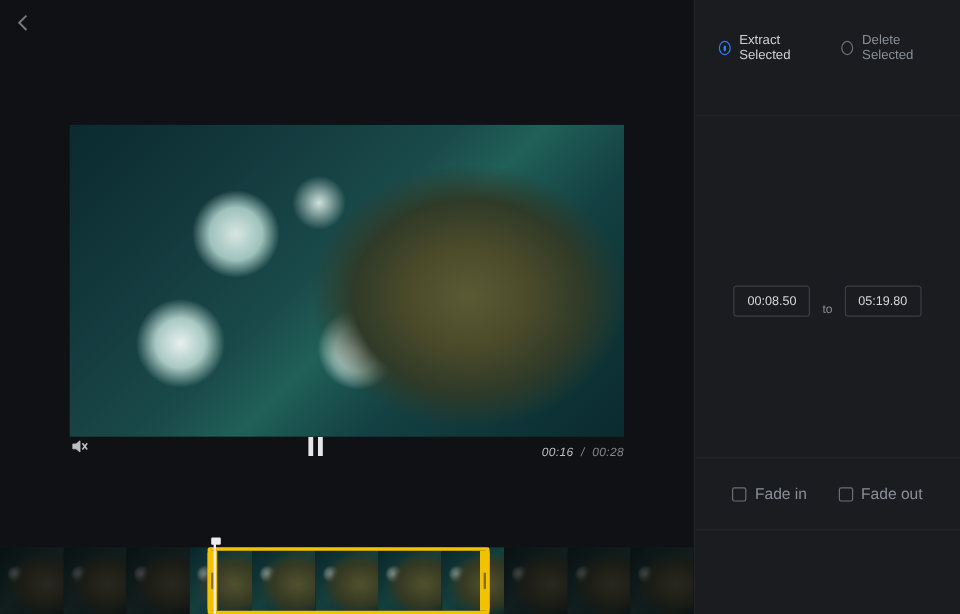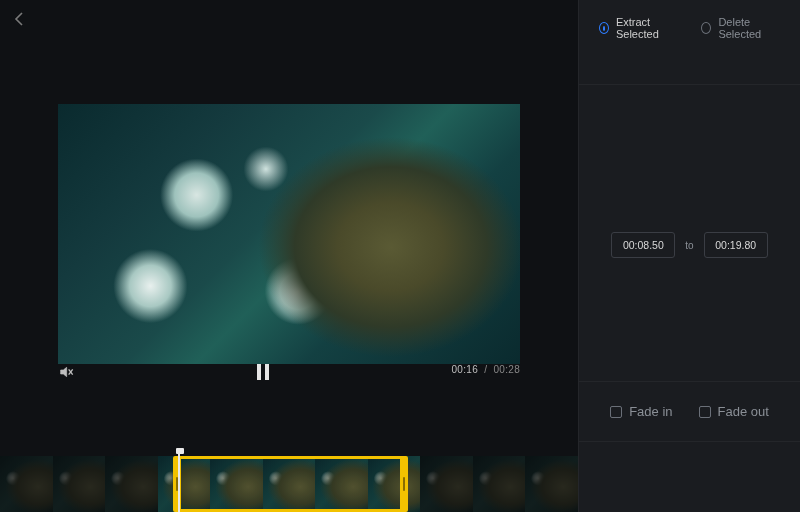--- a/index.html
+++ b/index.html
@@ -12,21 +12,21 @@
   .preview { width: 462px; height: 260px; background: #102024; position: relative; overflow: hidden; }
   
   .preview .sea { position:absolute; inset:0; background:
      radial-gradient(ellipse 240px 200px at 72% 55%, #5a5a34 0%, #4a4a2a 22%, #2f3a28 40%, transparent 55%),
      radial-gradient(circle at 30% 35%, #d8e6e2 0%, #9ec2bc 6%, transparent 10%),
      radial-gradient(circle at 20% 70%, #e8f0ee 0%, #a8c8c2 5%, transparent 9%),
      radial-gradient(circle at 52% 72%, #e8f0ee 0%, #a8c8c2 6%, transparent 11%),
      radial-gradient(circle at 45% 25%, #cfe2de 0%, transparent 7%),
      linear-gradient(135deg, #0a2a2e 0%, #143a3e 25%, #1a4a4a 45%, #206058 55%, #134042 70%, #0a2a2e 100%);
   }
-  .controls { width: 462px; display: flex; align-items: flex-start; justify-content: space-between; margin-top: 0; font-size: 10px; color: #bfbfbf; }
+  .controls { width: 462px; display: flex; align-items: flex-end; justify-content: space-between; margin-top: 0; font-size: 10px; color: #bfbfbf; font-style: italic; }
   .controls .mute svg { width: 16px; height: 16px; stroke:#bfbfbf; }
   .controls .play svg { width: 14px; height: 16px; fill:#e6e6e6; }
   .controls .time { font-size: 10px; letter-spacing: 0.3px; }
   .controls .time .dur { color:#888; }
   .spacer { flex:1; }
 
   .timeline { height: 56px; background: #15171a; display: flex; align-items: stretch; position: relative; }
   .thumb { flex: 1; position: relative; overflow:hidden; }
   .thumb .sea2 { position:absolute; inset:0; background:
      radial-gradient(ellipse 60px 50px at 72% 55%, #5a5a34 0%, #3a3f26 35%, transparent 55%),
@@ -48,31 +48,31 @@
   .section { padding: 26px 20px; border-bottom:1px solid #24262a; }
   .section:last-child { border-bottom:none; }
   .radio-row { display:flex; gap:22px; align-items:center; font-size:11px; color:#cfcfcf; }
   .radio { display:flex; align-items:center; gap:7px; cursor:pointer; }
   .radio .dot { width:12px; height:12px; border-radius:50%; border:1.5px solid #6a6f78; position:relative; }
   .radio.on .dot { border-color:#2e7dff; }
   .radio.on .dot::after { content:""; position:absolute; inset:2.5px; border-radius:50%; background:#2e7dff; }
   .radio.off span.lbl { color:#8a8f96; }
 
   .cut-title { text-align:center; font-size:11px; color:#9aa0a8; margin-bottom:14px; }
-  .cut-row { display:flex; align-items:center; justify-content:center; gap:10px;margin-top:24px; }
+  .cut-row { display:flex; align-items:flex-end; justify-content:center; gap:10px;margin-top:24px; }
   .cut-row .to { font-size:10px; color:#8a8f96; }
   .tbox { width:64px; height:26px; border:1px solid #3a3d44; border-radius:3px; background:transparent; color:#d8d8d8; font-size:10.5px; text-align:center; line-height:24px; }
 
   .fade-row { display:flex; gap:26px; align-items:center; font-size:13px; color:#8a8f96; justify-content:center; }
   .chk { display:flex; align-items:center; gap:7px; cursor:pointer; }
   .chk .box { width:12px; height:12px; border:1.5px solid #6a6f78; border-radius:2px; }
 
   .section.grow { flex:1; display:flex; flex-direction:column; justify-content:center; }
   .section.fade { padding-top:22px; padding-bottom:22px; }
-  .section.radios { padding-top:16px; padding-bottom:44px; }
+  .section.radios { padding-top:28px; padding-bottom:44px; }
   .section.blank { flex:0 0 70px; }
 </style>
 </head>
 <body>
 
 <div class="app">
   <div class="main">
     <div class="back">
       <svg viewBox="0 0 8 14">
           <path d="M7 1 L1 7 L7 13" fill="none" stroke="#7a7a7a" stroke-width="1.6"></path>
@@ -163,21 +163,21 @@
           <span class="dot"></span>
           <span class="lbl">Delete Selected</span>
         </div>
       </div>
     </div>
 
     <div class="section grow">
       <div class="cut-row">
         <div class="tbox">00:08.50</div>
         <span class="to">to</span>
-        <div class="tbox">00:19.80</div>
+        <div class="tbox">05:19.80</div>
       </div>
     </div>
 
     <div class="section fade">
       <div class="fade-row">
         <div class="chk">
           <span class="box"></span>
           <span>Fade in</span>
         </div>
         <div class="chk">

